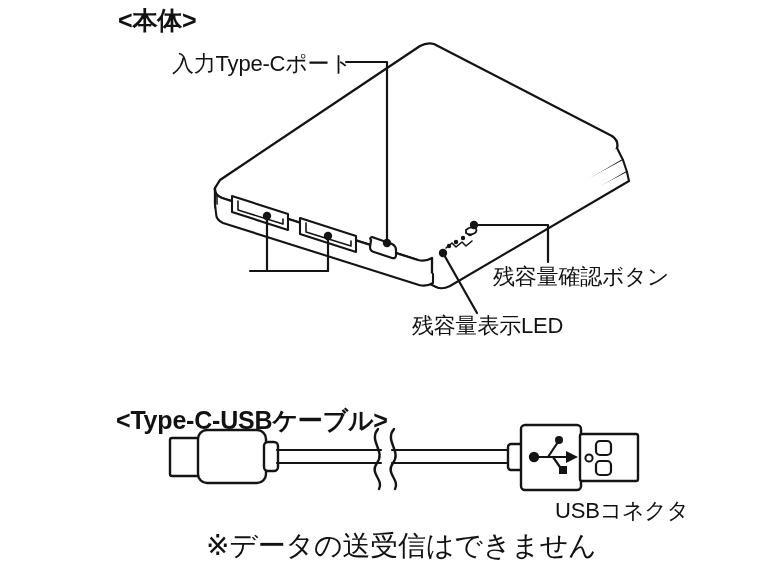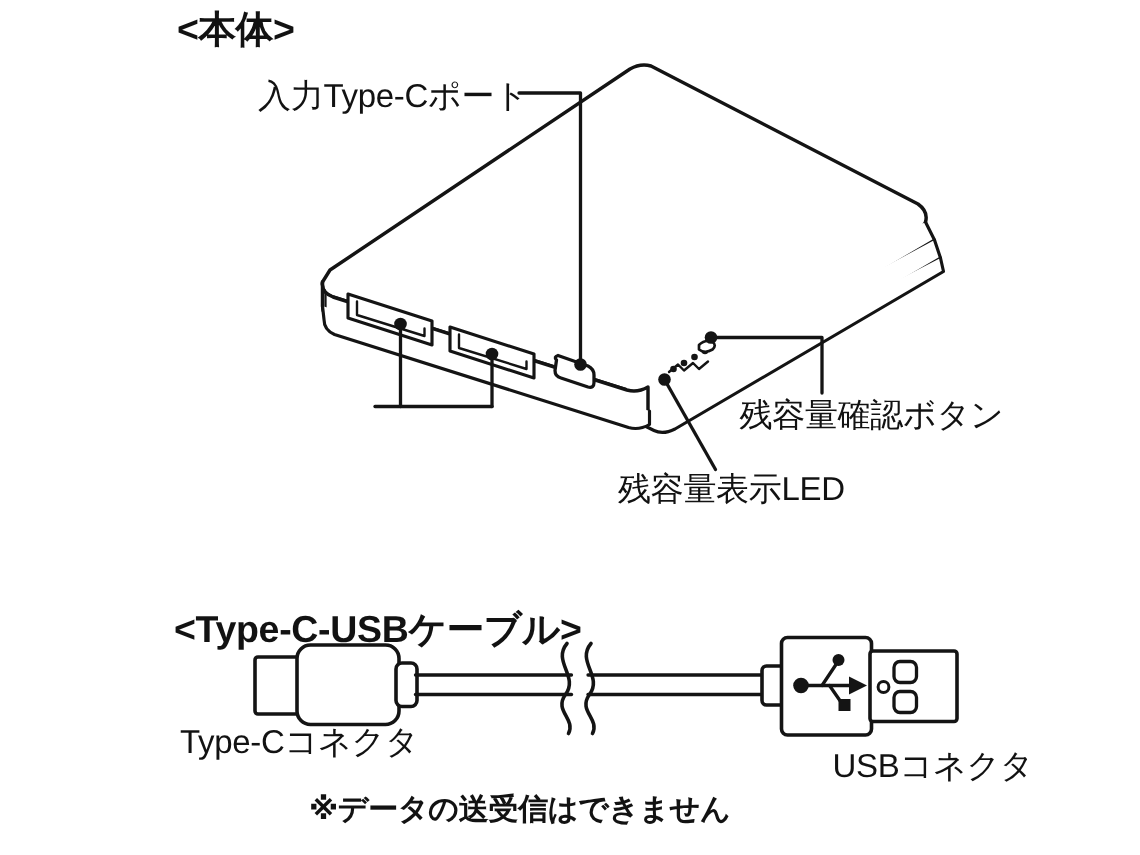--- a/index.html
+++ b/index.html
@@ -31,22 +31,22 @@
   }
   .t-head {
     font-size: 25px;
     font-weight: 700;
   }
   .t-body {
     font-size: 22px;
     font-weight: 400;
   }
   .t-note {
-    font-size: 20px;
-    font-weight: 700;
+    font-size: 28px;
+    font-weight: 400;
   }
   svg { display: block; }
   .art {
     position: absolute;
     left: 0;
     top: 0;
     pointer-events: none;
   }
 </style>
 </head>
@@ -150,21 +150,20 @@
       <g stroke-width="2.2">
         <path d="M 443 253 L 477 313"></path>
         <circle cx="443" cy="253" r="4.2" fill="#141414" stroke="none"></circle>
       </g>
     </g>
   </svg>
 
   <div class="lbl t-head" style="left:116px; top:358px;margin-top:48px;">&lt;Type-C-USBケーブル&gt;</div>
 
 
-  <div class="lbl t-body" style="left:120px; top:482px;">Type-Cコネクタ</div>
 
   <div class="lbl t-body" style="left:519px; top:498px;margin-left:36px;">USBコネクタ</div>
 
   <svg class="art" width="760" height="570" viewBox="0 0 760 570">
     <g fill="none" stroke="#141414" stroke-linecap="round" stroke-linejoin="round">
 
       <g stroke-width="2.4">
 
         <rect x="170" y="438" width="30" height="38" rx="2" fill="#ffffff"></rect>
 

